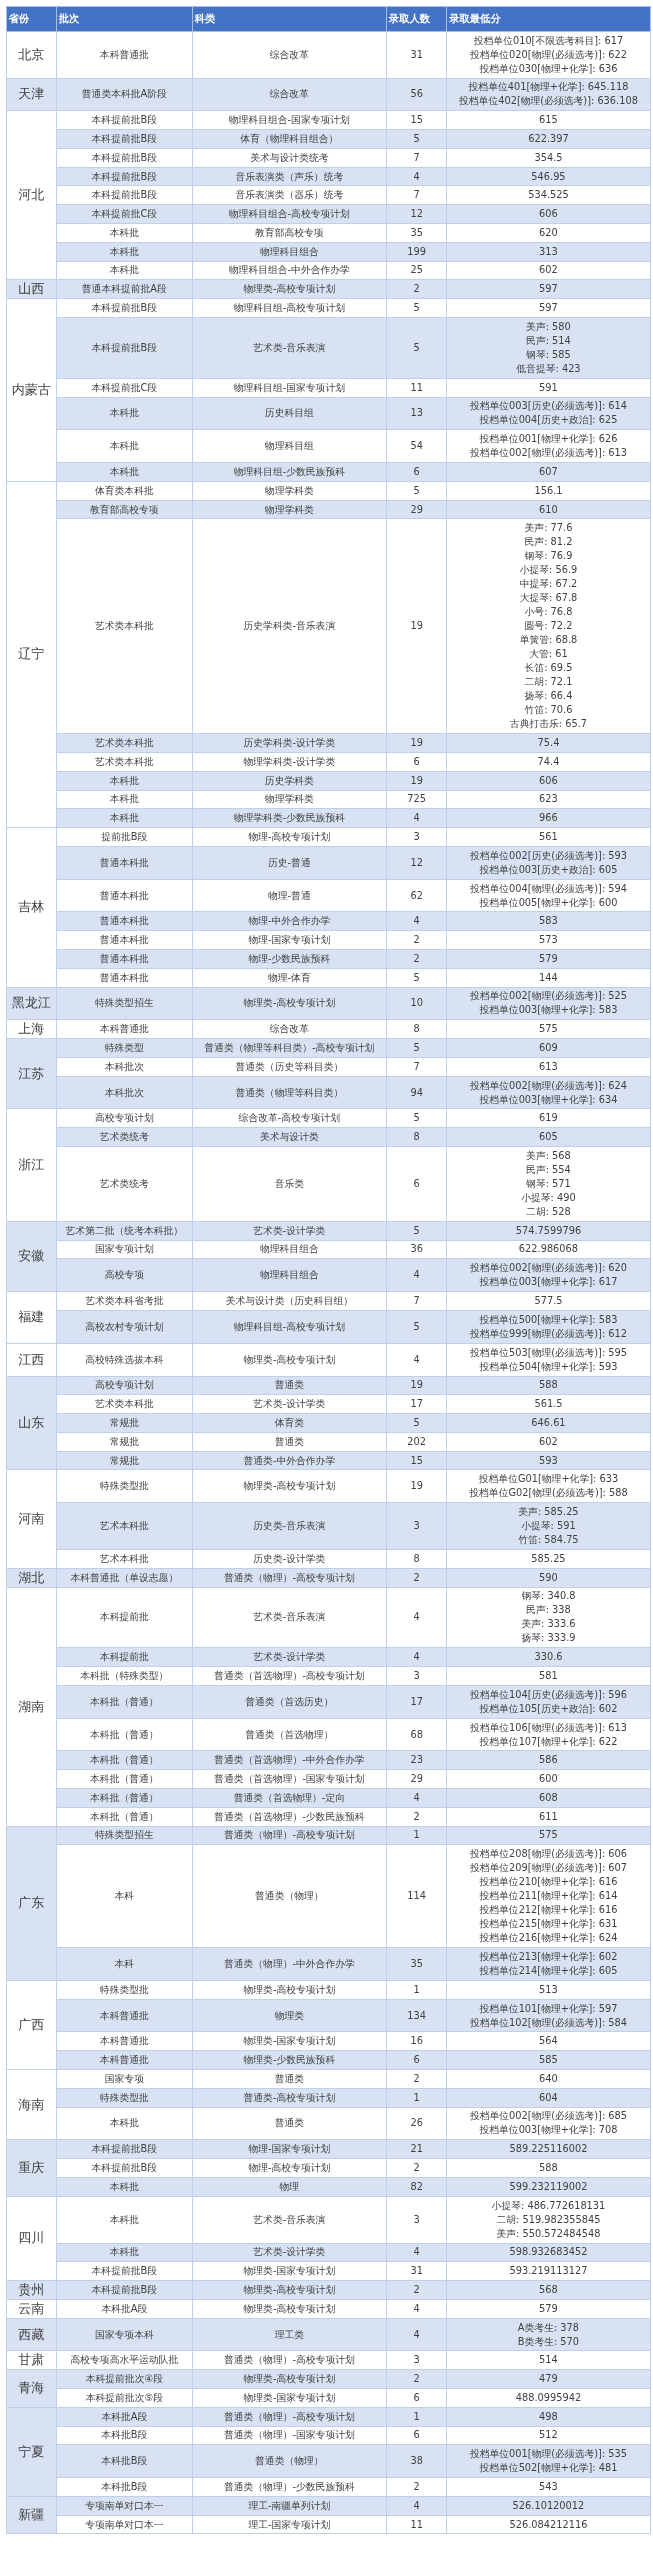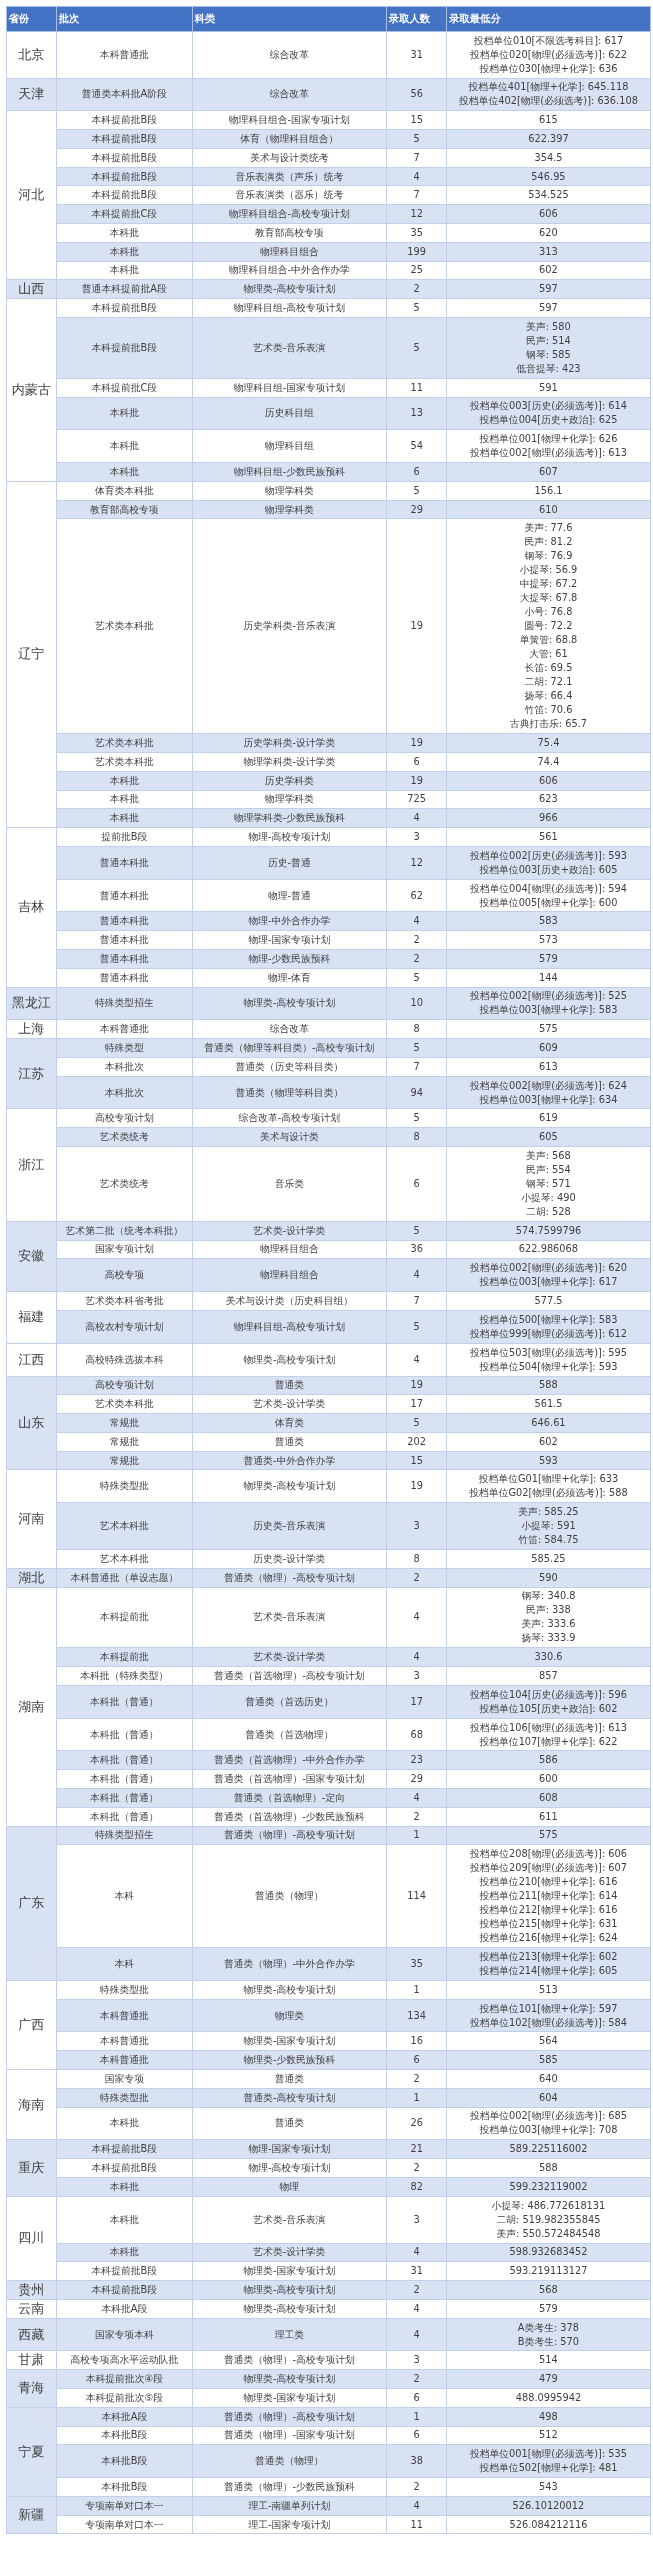--- a/index.html
+++ b/index.html
@@ -598,21 +598,21 @@
           <td>4</td>
           <td>
             <div class="score-line">330.6</div>
           </td>
         </tr>
         <tr>
           <td>本科批（特殊类型）</td>
           <td>普通类（首选物理）-高校专项计划</td>
           <td>3</td>
           <td>
-            <div class="score-line">857</div>
+            <div class="score-line">581</div>
           </td>
         </tr>
         <tr class="alt">
           <td>本科批（普通）</td>
           <td>普通类（首选历史）</td>
           <td>17</td>
           <td>
             <div class="score-line">投档单位104[历史(必须选考)]: 596</div>
             <div class="score-line">投档单位105[历史+政治]: 602</div>
           </td>

